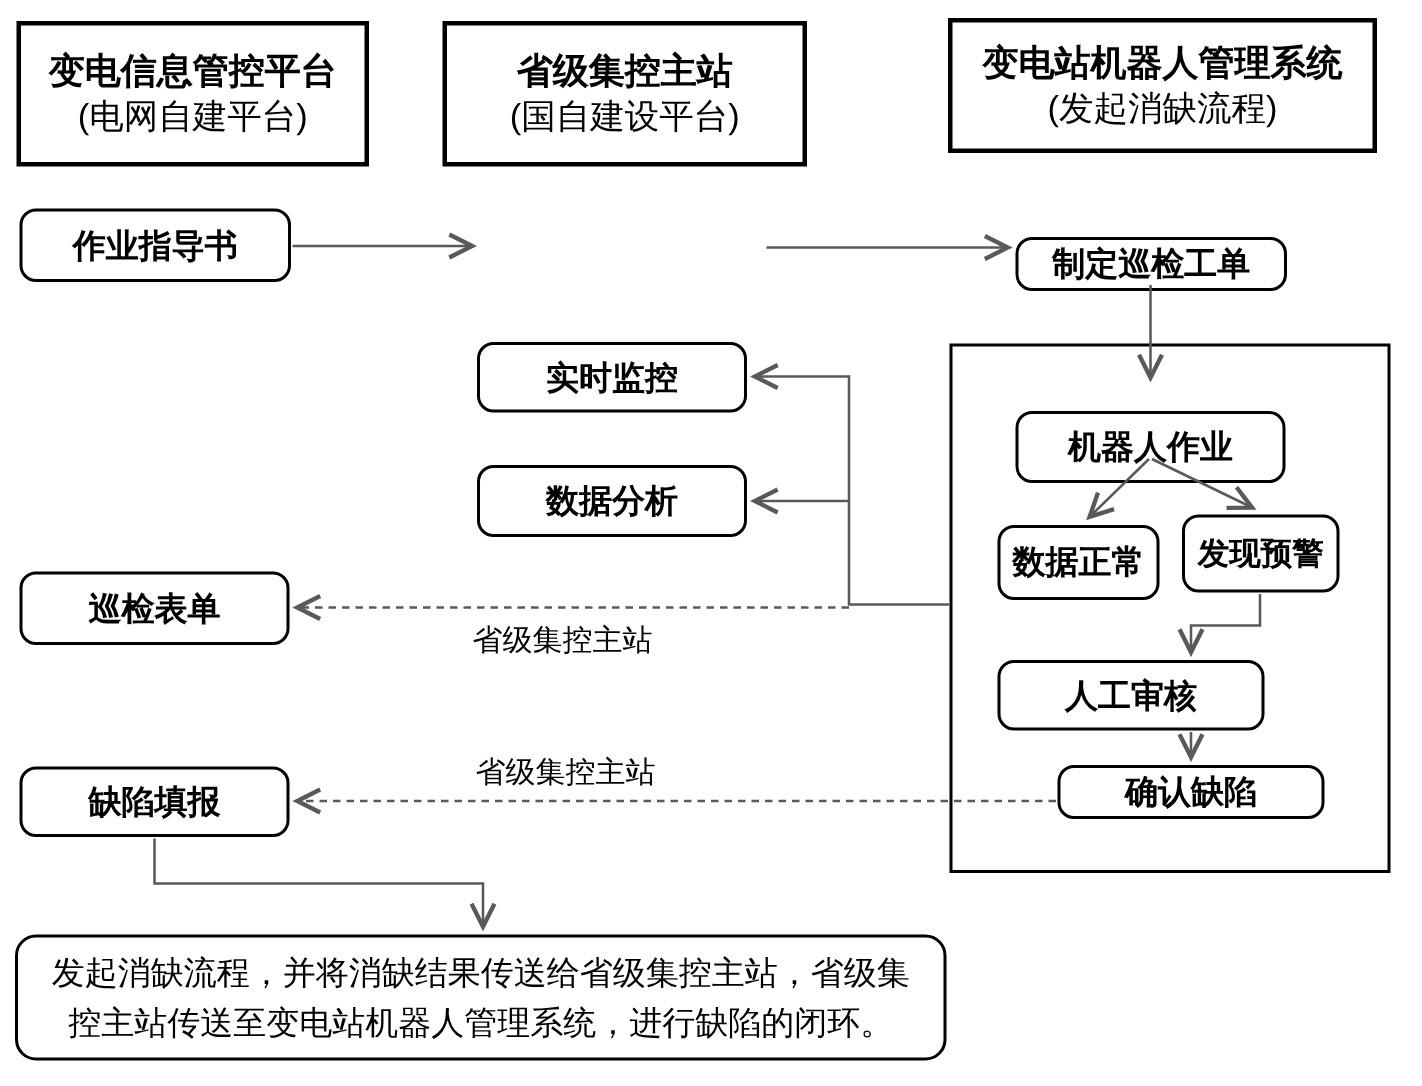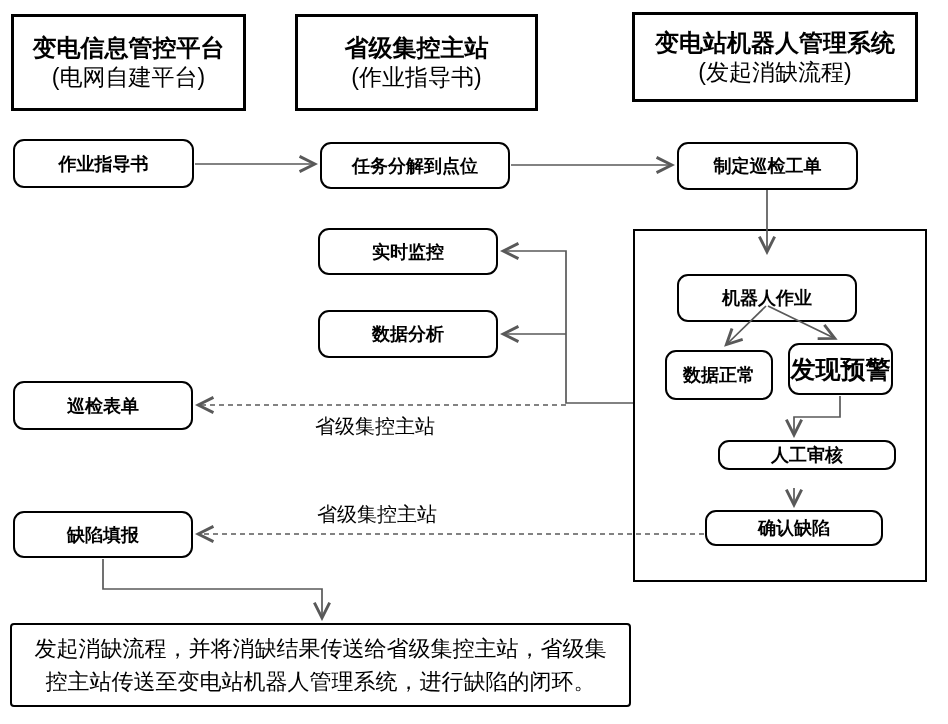--- a/index.html
+++ b/index.html
@@ -12,50 +12,50 @@
   .platform{
     position:absolute;border:3px solid #000;background:#fff;
     display:flex;flex-direction:column;align-items:center;justify-content:center;
     text-align:center;box-sizing:border-box;
   }
   .platform .t{font-weight:bold;font-size:24px;line-height:1.25;white-space:nowrap;}
   .platform .s{font-size:23px;line-height:1.25;white-space:nowrap;}
   .node{
     position:absolute;border:2px solid #000;border-radius:11px;background:#fff;
     display:flex;align-items:center;justify-content:center;
-    font-weight:bold;font-size:18px;box-sizing:border-box;white-space:nowrap;
+    font-weight:bold;font-size:22px;box-sizing:border-box;white-space:nowrap;
     z-index:2;
   }
   .container-box{
     position:absolute;border:2px solid #000;background:transparent;
     box-sizing:border-box;z-index:1;
   }
   .edge-label{
     position:absolute;font-size:20px;color:#000;white-space:nowrap;z-index:3;
   }
   .footer{
-    position:absolute;border:2px solid #000;border-radius:4px;background:#fff;
+    position:absolute;border:2px solid #000;border-radius:14px;background:#fff;
     box-sizing:border-box;display:flex;align-items:center;justify-content:center;
     text-align:center;font-size:22px;line-height:1.5;padding:6px 12px;z-index:2;
   }
   
   #b1{left:11px;top:14px;width:235px;height:97px;}
   #b2{left:295px;top:14px;width:243px;height:97px;}
   #b3{left:632px;top:12px;width:286px;height:90px;}
 
   #r-work{left:13px;top:139px;width:181px;height:49px;}
   #r-task{left:320px;top:142px;width:190px;height:47px;}
-  #r-order{left:677px;top:142px;width:181px;height:48px;}
+  #r-order{left:677px;top:158px;width:181px;height:36px;}
 
   #bigbox{left:633px;top:229px;width:294px;height:353px;}
 
   #r-robot{left:677px;top:274px;width:180px;height:48px;}
   #r-normal{left:665px;top:350px;width:108px;height:50px;}
-  #r-alert{left:788px;top:343px;width:105px;height:52px;font-size:25px;}
-  #r-review{left:718px;top:440px;width:178px;height:30px;}
+  #r-alert{left:788px;top:343px;width:105px;height:52px;font-size:21px;}
+  #r-review{left:665px;top:440px;width:178px;height:47px;}
   #r-confirm{left:705px;top:510px;width:178px;height:36px;}
 
   #r-monitor{left:318px;top:228px;width:180px;height:47px;}
   #r-analysis{left:318px;top:310px;width:180px;height:48px;}
 
   #r-form{left:13px;top:381px;width:180px;height:49px;}
   #r-defect{left:13px;top:511px;width:180px;height:47px;}
 
   #lbl1{left:315px;top:413px;}
   #lbl2{left:317px;top:501px;}
@@ -70,29 +70,28 @@
 <body>
 
 <div id="canvas">
 
   <div class="platform" id="b1">
     <div class="t">变电信息管控平台</div>
     <div class="s">(电网自建平台)</div>
   </div>
   <div class="platform" id="b2">
     <div class="t">省级集控主站</div>
-    <div class="s">(作业指导书)</div>
+    <div class="s">(国自建设平台)</div>
   </div>
   <div class="platform" id="b3">
     <div class="t">变电站机器人管理系统</div>
     <div class="s">(发起消缺流程)</div>
   </div>
 
   <div class="node" id="r-work">作业指导书</div>
-  <div class="node" id="r-task">任务分解到点位</div>
   <div class="node" id="r-order">制定巡检工单</div>
 
   <div class="container-box" id="bigbox"></div>
 
   <div class="node" id="r-robot">机器人作业</div>
   <div class="node" id="r-normal">数据正常</div>
   <div class="node" id="r-alert">发现预警</div>
   <div class="node" id="r-review">人工审核</div>
   <div class="node" id="r-confirm">确认缺陷</div>
 

